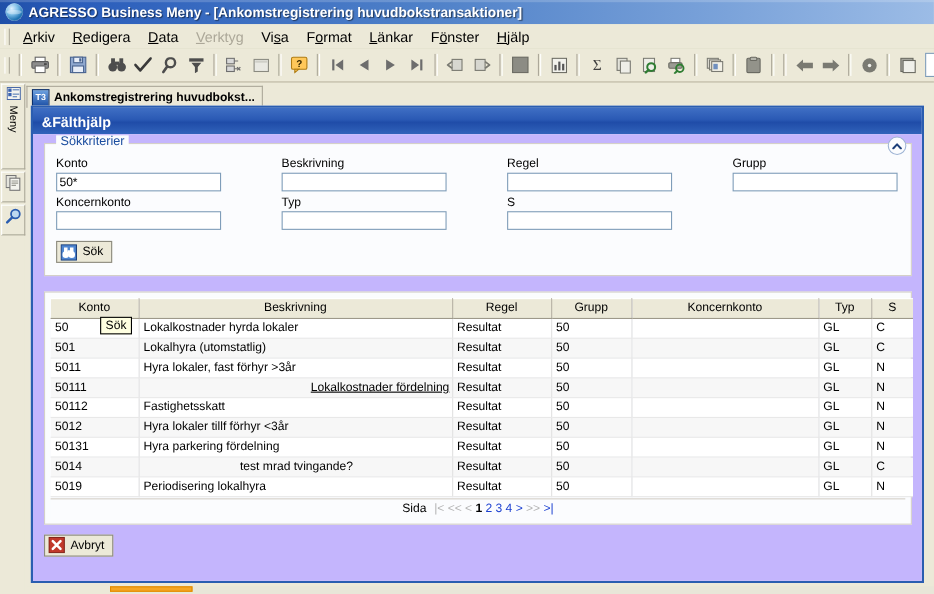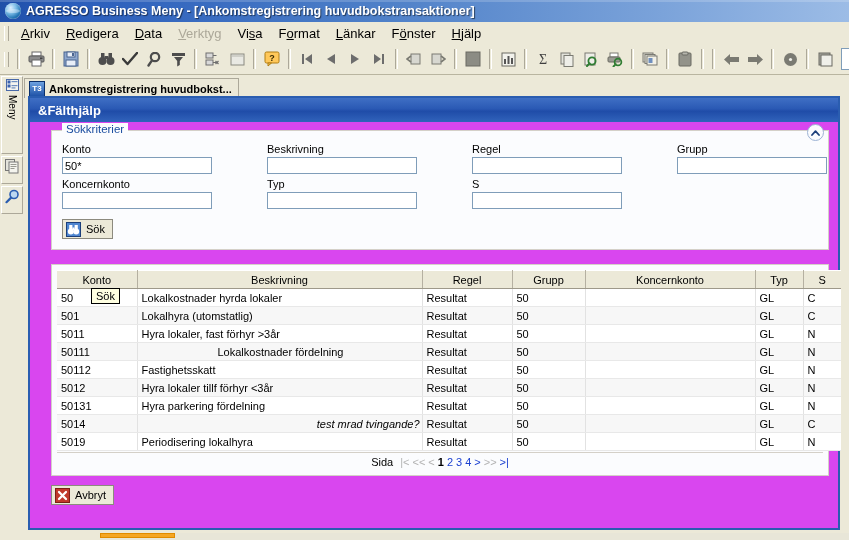--- a/index.html
+++ b/index.html
@@ -135,22 +135,22 @@
   .mdi-title {
     height: 24px;
     background: linear-gradient(to bottom, #3f6fc4 0%, #2a59b4 45%, #1f4ca8 55%, #3163bb 100%);
     color: #fff; font-weight: bold; font-size: 13px;
     display: flex; align-items: center;
     padding-left: 8px;
   }
   .mdi-body {
     position: relative;
     height: calc(100% - 24px);
-    background: #d946ef;
-    padding: 8px 9px 0 21px;
+    background: #c4b5fd;
+    padding: 8px 9px 0 10px;
     box-sizing: border-box;
   }
 
   
   .fset {
     position: relative;
     border: 1px solid #d4d0c8;
     padding: 12px 10px 10px 10px;
     background: #fbfcfe;
   }
@@ -672,21 +672,21 @@
                 <td style="text-align: left;">5011</td>
                 <td style="text-align: left;">Hyra lokaler, fast förhyr &gt;3år</td>
                 <td style="text-align: left;">Resultat</td>
                 <td style="text-align: left;">50</td>
                 <td style="text-align: left;"></td>
                 <td style="text-align: left;">GL</td>
                 <td style="text-align: left;">N</td>
               </tr>
               <tr>
                 <td style="text-align: left;">50111</td>
-                <td style="text-align: center;">Lokalkostnader fördelning</td>
+                <td style="text-align: right; text-decoration: underline;">Lokalkostnader fördelning</td>
                 <td style="text-align: left;">Resultat</td>
                 <td style="text-align: left;">50</td>
                 <td style="text-align: left;"></td>
                 <td style="text-align: left;">GL</td>
                 <td style="text-align: left;">N</td>
               </tr>
               <tr>
                 <td style="text-align: left;">50112</td>
                 <td style="text-align: left;">Fastighetsskatt</td>
                 <td style="text-align: left;">Resultat</td>
@@ -708,21 +708,21 @@
                 <td style="text-align: left;">50131</td>
                 <td style="text-align: left;">Hyra parkering fördelning</td>
                 <td style="text-align: left;">Resultat</td>
                 <td style="text-align: left;">50</td>
                 <td style="text-align: left;"></td>
                 <td style="text-align: left;">GL</td>
                 <td style="text-align: left;">N</td>
               </tr>
               <tr>
                 <td style="text-align: left;">5014</td>
-                <td style="text-align: right; font-style: italic;">test mrad tvingande?</td>
+                <td style="text-align: center;">test mrad tvingande?</td>
                 <td style="text-align: left;">Resultat</td>
                 <td style="text-align: left;">50</td>
                 <td style="text-align: left;"></td>
                 <td style="text-align: left;">GL</td>
                 <td style="text-align: left;">C</td>
               </tr>
               <tr>
                 <td style="text-align: left;">5019</td>
                 <td style="text-align: left;">Periodisering lokalhyra</td>
                 <td style="text-align: left;">Resultat</td>

